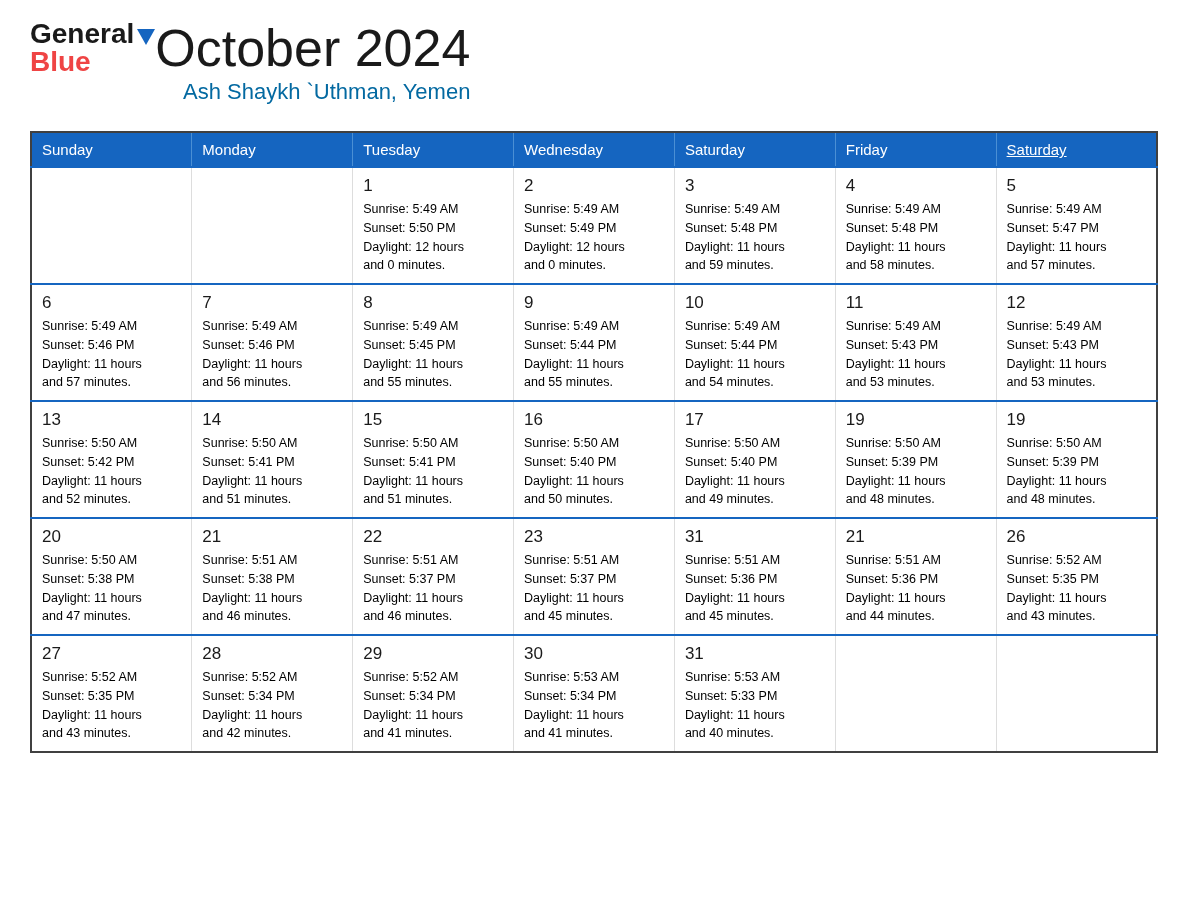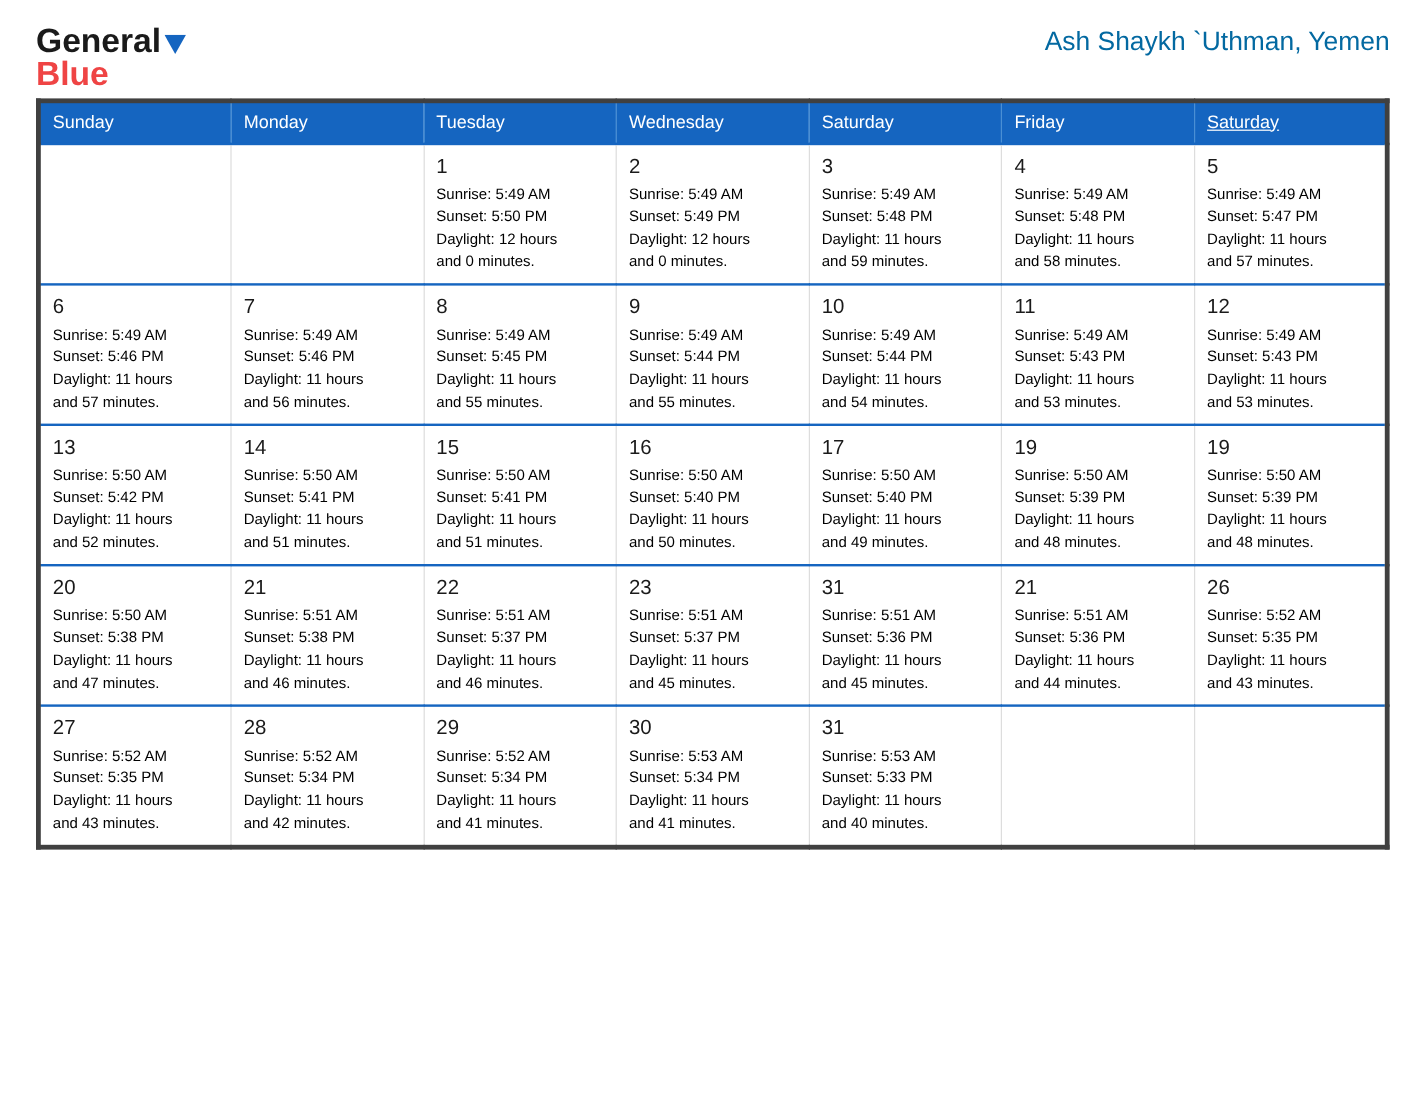--- a/index.html
+++ b/index.html
@@ -5,23 +5,23 @@
     * { box-sizing: border-box; margin: 0; padding: 0; }
     body {
       font-family: Arial, sans-serif;
       background: #fff;
       padding: 20px 30px;
       width: 1188px;
       min-height: 918px;
     }
     .header {
       display: flex;
-      justify-content: space-between;
+      justify-content: flex-start;
       align-items: flex-start;
-      margin-bottom: 6px;
+      margin-bottom: 26px;
     }
     .logo {
       display: flex;
       flex-direction: column;
       align-items: flex-start;
     }
     .logo-text {
       font-size: 28px;
       font-weight: bold;
       color: #1a1a1a;
@@ -39,21 +39,21 @@
       line-height: 1.1;
     }
     .subtitle {
       font-size: 22px;
       color: #0369a1;
       margin-top: 2px;
     }
     .calendar {
       width: 100%;
       border-collapse: collapse;
-      border: 4px solid #404040;
+      border: 2px solid #404040;
     }
     .calendar thead tr th {
       background-color: #1565c0;
       color: #fff;
       font-size: 15px;
       font-weight: normal;
       padding: 8px 10px;
       text-align: left;
       border-right: 1px solid #4a8fd4;
     }
@@ -101,20 +101,21 @@
         <svg width="18" height="16" viewBox="0 0 18 16">
             <polygon points="0,0 18,0 9,16" fill="#1565c0"></polygon>
           </svg>
       </span>
     </div>
     <div class="logo-text" style="margin-top:-2px;">
       <span class="logo-blue">Blue</span>
     </div>
   </div>
   <div class="title-block">
+    <div class="main-title">October 2024</div>
     <div class="subtitle">Ash Shaykh `Uthman, Yemen</div>
   </div>
 </div>
 
 <table class="calendar">
   <thead>
     <tr>
     <th>Sunday</th>
         <th>Monday</th>
         <th>Tuesday</th>

